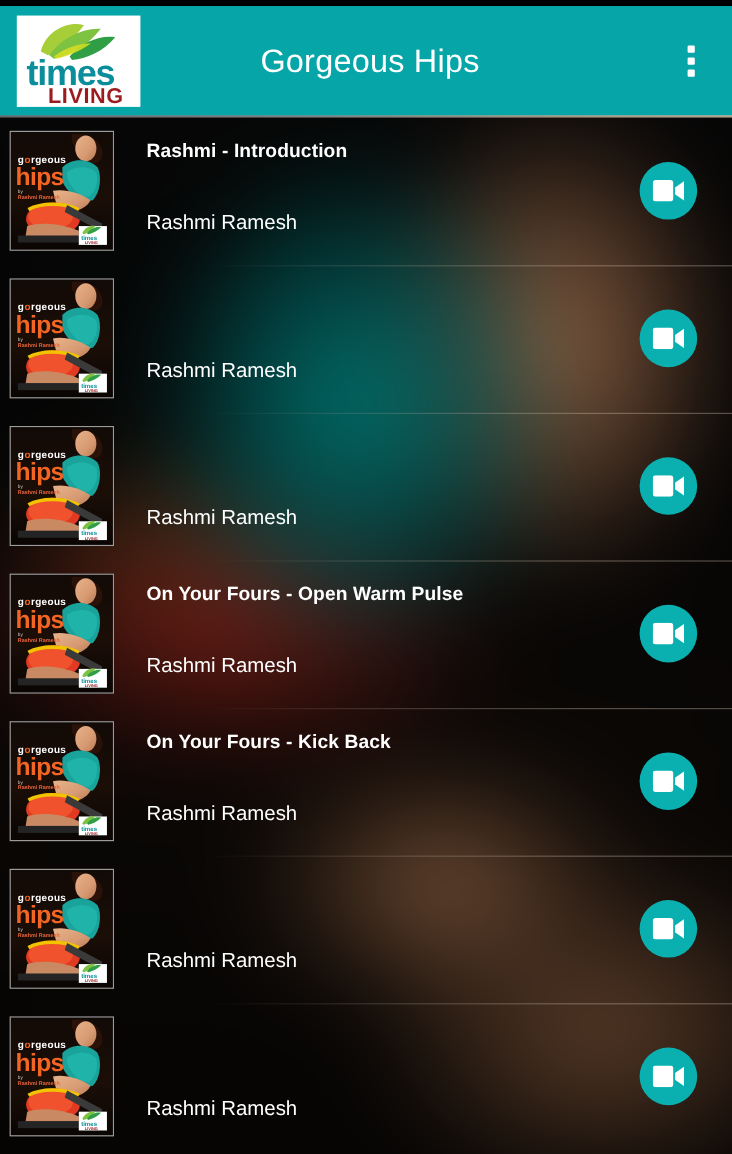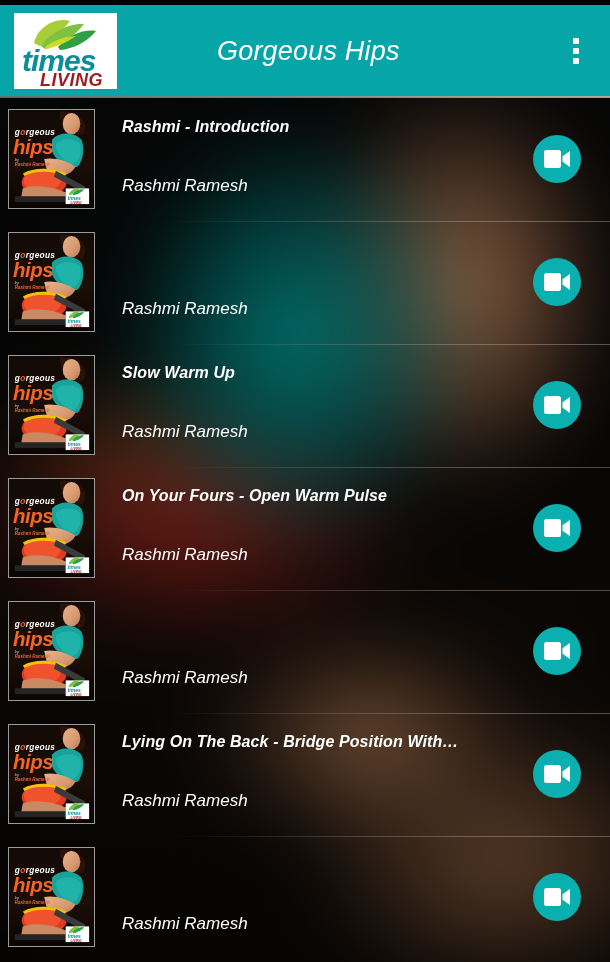--- a/index.html
+++ b/index.html
@@ -11,21 +11,20 @@
     font-family: "Liberation Sans", sans-serif;
     -webkit-font-smoothing: antialiased;
   }
 
   #app {
     position: relative;
     width: 610px;
     height: 962px;
     overflow: hidden;
     background: #be185d;
-    font-style: italic;
   }
 
   
   .top-strip {
     position: absolute;
     top: 0; left: 0;
     width: 610px;
     height: 5px;
     background: #000;
     z-index: 40;
@@ -407,21 +406,20 @@
     <text x="6" y="52" font-family="'Liberation Sans',sans-serif" font-size="4" fill="#cfcfcf">by</text>
     <text x="6" y="57" font-family="'Liberation Sans',sans-serif" font-size="4.6" font-weight="bold" fill="#e8643a">Rashmi Ramesh</text>
 
     <rect x="58" y="80" width="24" height="16" fill="#ffffff"></rect>
     <path d="M61 86 C63 81, 69 79, 72 80 C70 83, 66 86, 62 87 Z" fill="#7ec242"></path>
     <path d="M65 86 C68 82, 73 80, 77 81 C74 84, 70 86, 66 87 Z" fill="#2f9e44"></path>
     <text x="60" y="92" font-family="'Liberation Sans',sans-serif" font-size="5.2" font-weight="bold" fill="#0b8e9b">times</text>
     <text x="63" y="95.6" font-family="'Liberation Sans',sans-serif" font-size="3.4" font-weight="bold" fill="#9b1b1f">LIVING</text>
   </svg>
 </div>
-        <div class="row-title">Slow Warm Up</div>
         <div class="row-sub">Rashmi Ramesh</div>
         <div class="video-btn">
           <svg width="26" height="18" viewBox="0 0 26 18" xmlns="http://www.w3.org/2000/svg">
             <rect x="0" y="0" width="17" height="18" rx="2.5" fill="#ffffff"></rect>
             <path d="M18.5 6.2 L26 1 L26 17 L18.5 11.8 Z" fill="#ffffff"></path>
           </svg>
         </div>
       </div>
       <div class="row">
         <div class="divider"></div>
@@ -531,20 +529,21 @@
     <text x="6" y="52" font-family="'Liberation Sans',sans-serif" font-size="4" fill="#cfcfcf">by</text>
     <text x="6" y="57" font-family="'Liberation Sans',sans-serif" font-size="4.6" font-weight="bold" fill="#e8643a">Rashmi Ramesh</text>
 
     <rect x="58" y="80" width="24" height="16" fill="#ffffff"></rect>
     <path d="M61 86 C63 81, 69 79, 72 80 C70 83, 66 86, 62 87 Z" fill="#7ec242"></path>
     <path d="M65 86 C68 82, 73 80, 77 81 C74 84, 70 86, 66 87 Z" fill="#2f9e44"></path>
     <text x="60" y="92" font-family="'Liberation Sans',sans-serif" font-size="5.2" font-weight="bold" fill="#0b8e9b">times</text>
     <text x="63" y="95.6" font-family="'Liberation Sans',sans-serif" font-size="3.4" font-weight="bold" fill="#9b1b1f">LIVING</text>
   </svg>
 </div>
+        <div class="row-title">On Your Fours - Kick Back</div>
         <div class="row-sub">Rashmi Ramesh</div>
         <div class="video-btn">
           <svg width="26" height="18" viewBox="0 0 26 18" xmlns="http://www.w3.org/2000/svg">
             <rect x="0" y="0" width="17" height="18" rx="2.5" fill="#ffffff"></rect>
             <path d="M18.5 6.2 L26 1 L26 17 L18.5 11.8 Z" fill="#ffffff"></path>
           </svg>
         </div>
       </div>
       <div class="row">
         <div class="divider"></div>
@@ -592,21 +591,20 @@
     <text x="6" y="52" font-family="'Liberation Sans',sans-serif" font-size="4" fill="#cfcfcf">by</text>
     <text x="6" y="57" font-family="'Liberation Sans',sans-serif" font-size="4.6" font-weight="bold" fill="#e8643a">Rashmi Ramesh</text>
 
     <rect x="58" y="80" width="24" height="16" fill="#ffffff"></rect>
     <path d="M61 86 C63 81, 69 79, 72 80 C70 83, 66 86, 62 87 Z" fill="#7ec242"></path>
     <path d="M65 86 C68 82, 73 80, 77 81 C74 84, 70 86, 66 87 Z" fill="#2f9e44"></path>
     <text x="60" y="92" font-family="'Liberation Sans',sans-serif" font-size="5.2" font-weight="bold" fill="#0b8e9b">times</text>
     <text x="63" y="95.6" font-family="'Liberation Sans',sans-serif" font-size="3.4" font-weight="bold" fill="#9b1b1f">LIVING</text>
   </svg>
 </div>
-        <div class="row-title">Lying On The Back - Bridge Position With…</div>
         <div class="row-sub">Rashmi Ramesh</div>
         <div class="video-btn">
           <svg width="26" height="18" viewBox="0 0 26 18" xmlns="http://www.w3.org/2000/svg">
             <rect x="0" y="0" width="17" height="18" rx="2.5" fill="#ffffff"></rect>
             <path d="M18.5 6.2 L26 1 L26 17 L18.5 11.8 Z" fill="#ffffff"></path>
           </svg>
         </div>
       </div>
       <div class="row">
         <div class="divider"></div>

